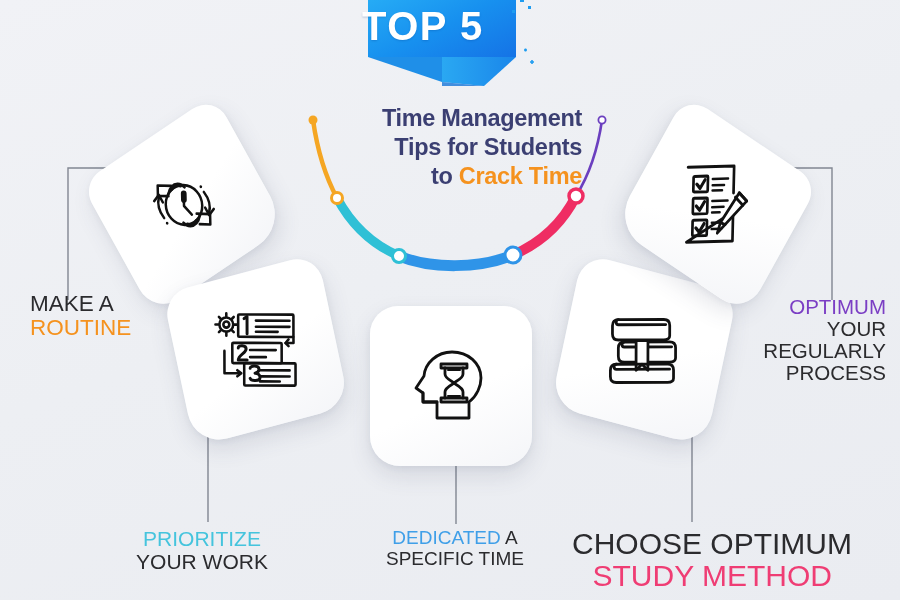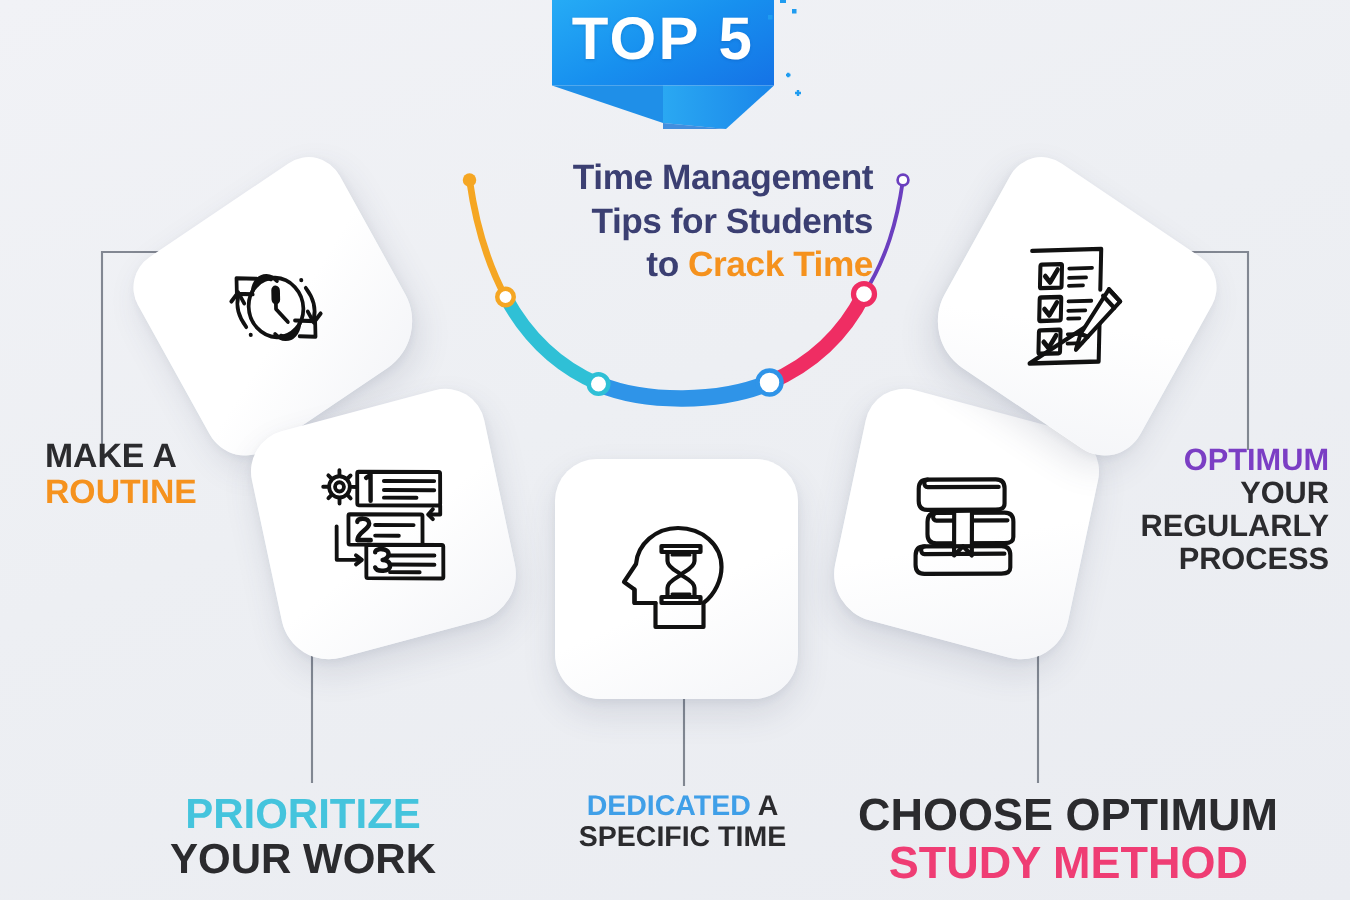--- a/index.html
+++ b/index.html
@@ -28,21 +28,21 @@
     top: -6px;
     width: 176px;
     height: 92px;
   }
   .banner-svg { display: block; }
   .banner-label {
     position: absolute;
     left: 0;
     top: 6px;
     width: 160px;
-    text-align: center;
+    text-align: left;
     color: #ffffff;
     font-weight: bold;
     font-size: 40px;
     letter-spacing: 1.5px;
     line-height: 52px;
     text-shadow: 0 1px 2px rgba(0,60,140,.25);
   }
 
   
   .headline {
@@ -116,33 +116,33 @@
   #card-evaluate .glyph { transform: rotate(-34deg) skewX(-5deg); }
 
   .icon-svg { display:block; }
 
   
   .connector { position: absolute; }
 
   
   .label {
     position: absolute;
-    font-weight: bold;
+    font-weight: normal;
     color: #2b2b2e;
     line-height: 1.08;
   }
   .label .c-orange  { color: #f5921e; }
   .label .c-cyan    { color: #45c4dd; }
   .label .c-blue    { color: #3f9fe8; }
   .label .c-pink    { color: #ef3d74; }
   .label .c-purple  { color: #7b3ec4; }
 
   #label-routine   { left: 30px;  top: 292px; width: 170px; text-align: left;  font-size: 22.5px; }
   #label-evaluate  { left: 716px; top: 296px; width: 170px; text-align: right; font-size: 20.5px; }
-  #label-prioritize{ left: 92px;  top: 528px; width: 220px; text-align: center;font-size: 28px; }
+  #label-prioritize{ left: 92px;  top: 528px; width: 220px; text-align: center;font-size: 21px; }
   #label-dedicated { left: 340px; top: 528px; width: 230px; text-align: center;font-size: 19px; }
   #label-choose    { left: 572px; top: 528px; width: 260px; text-align: right;font-size: 30px; }
 
   .lbl-line { display: block; white-space: nowrap; }
 </style>
 </head>
 <body>
 
 <div id="stage">
 

